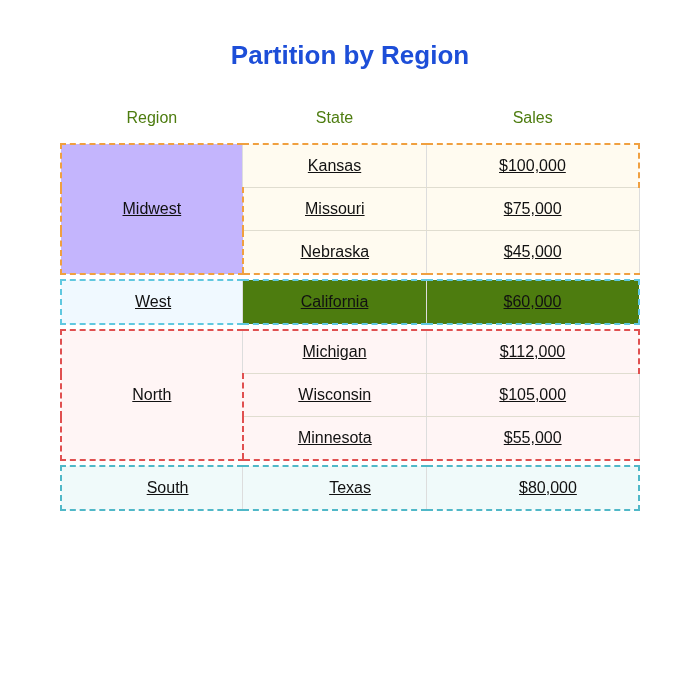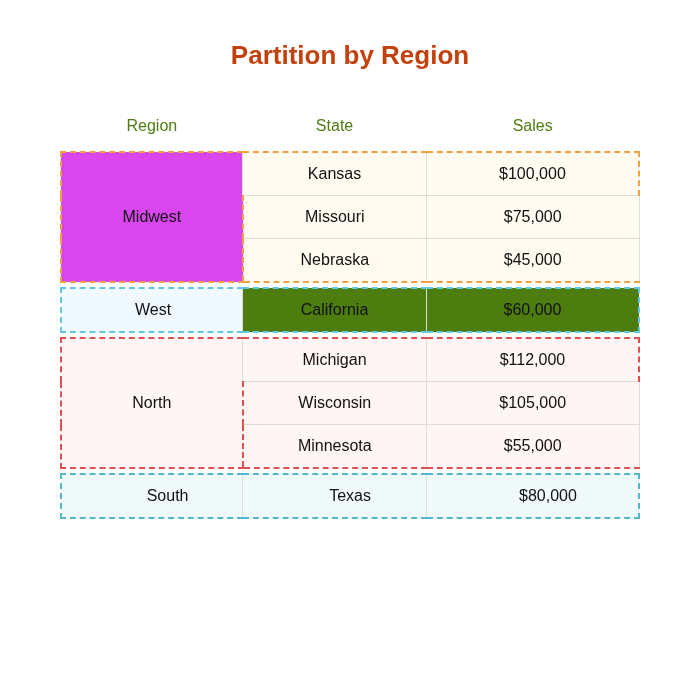--- a/index.html
+++ b/index.html
@@ -12,22 +12,22 @@
       flex-direction: column;
       align-items: center;
       justify-content: flex-start;
       padding: 40px 60px;
       font-family: Arial, sans-serif;
     }
 
     .page-title {
       font-size: 26px;
       font-weight: bold;
-      color: #c2410c;
-      margin-bottom: 38px;
+      color: #1d4ed8;
+      margin-bottom: 30px;
       text-align: center;
     }
 
     .partition-table {
       width: 100%;
       border-collapse: collapse;
     }
 
     .partition-table thead tr th {
       font-weight: normal;
@@ -36,20 +36,21 @@
       padding: 8px 10px 16px 10px;
       text-align: center;
     }
 
     
     .region-group td {
       padding: 12px 10px;
       text-align: center;
       font-size: 16px;
       color: #111;
+      text-decoration: underline;
     }
 
     
     .midwest-group td {
       background-color: #fffbf0;
     }
     .midwest-group.top td {
       border-top: 2px dashed #f0a040;
     }
     .midwest-group.bottom td {
@@ -148,21 +149,21 @@
 <table class="partition-table">
   <thead>
     <tr>
       <th>Region</th>
       <th>State</th>
       <th>Sales</th>
     </tr>
   </thead>
   <tbody id="table-body">
   <tr class="region-group midwest-group top midwest-internal">
-        <td rowspan="3" class="region-label-cell" style="border-left: 2px dashed rgb(240, 160, 64); border-top: 2px dashed rgb(240, 160, 64); border-bottom: 2px dashed rgb(240, 160, 64); border-right-color: rgb(240, 160, 64); background-color: #d946ef;">Midwest</td>
+        <td rowspan="3" class="region-label-cell" style="border-left: 2px dashed rgb(240, 160, 64); border-top: 2px dashed rgb(240, 160, 64); border-bottom: 2px dashed rgb(240, 160, 64); border-right-color: rgb(240, 160, 64); background-color: #c4b5fd;">Midwest</td>
         <td>Kansas</td>
         <td>$100,000</td>
       </tr>
       <tr class="region-group midwest-group midwest-internal">
         <td>Missouri</td>
         <td>$75,000</td>
       </tr>
       <tr class="region-group midwest-group bottom">
         <td>Nebraska</td>
         <td>$45,000</td>

